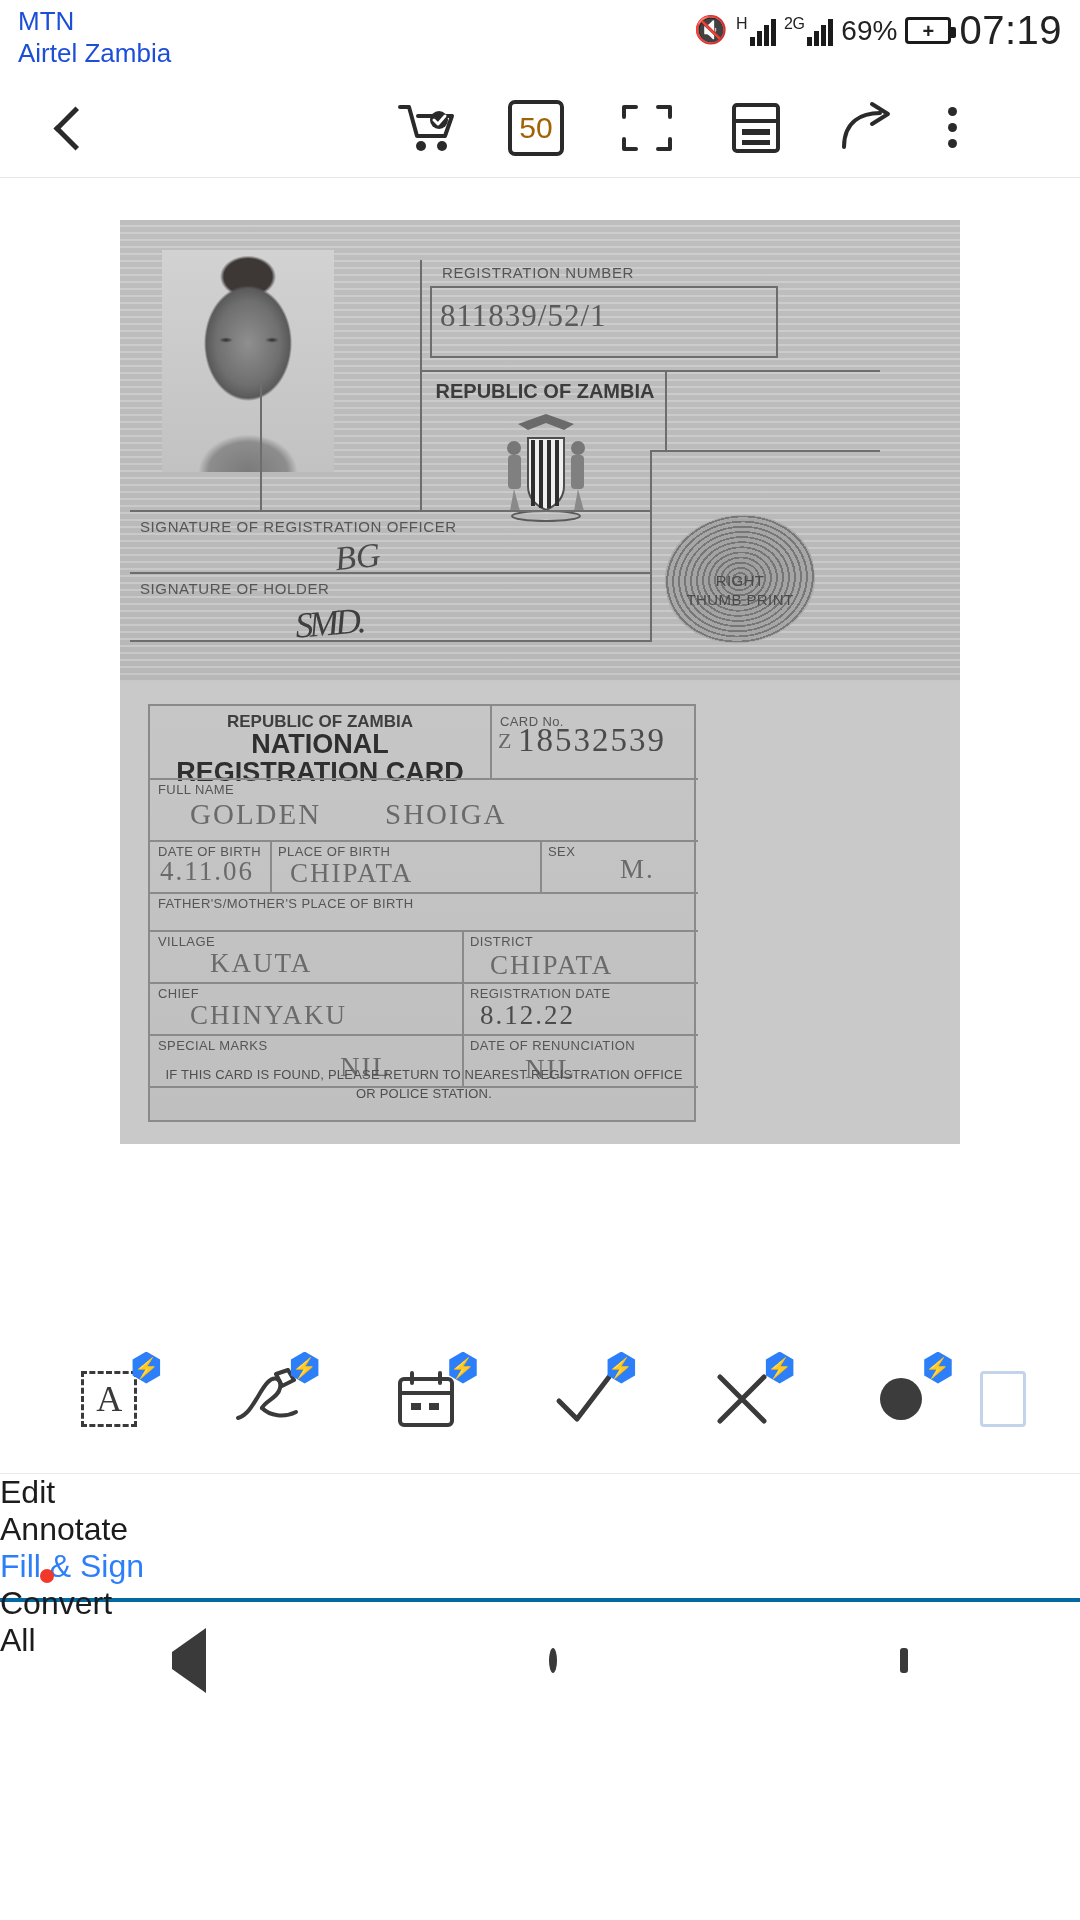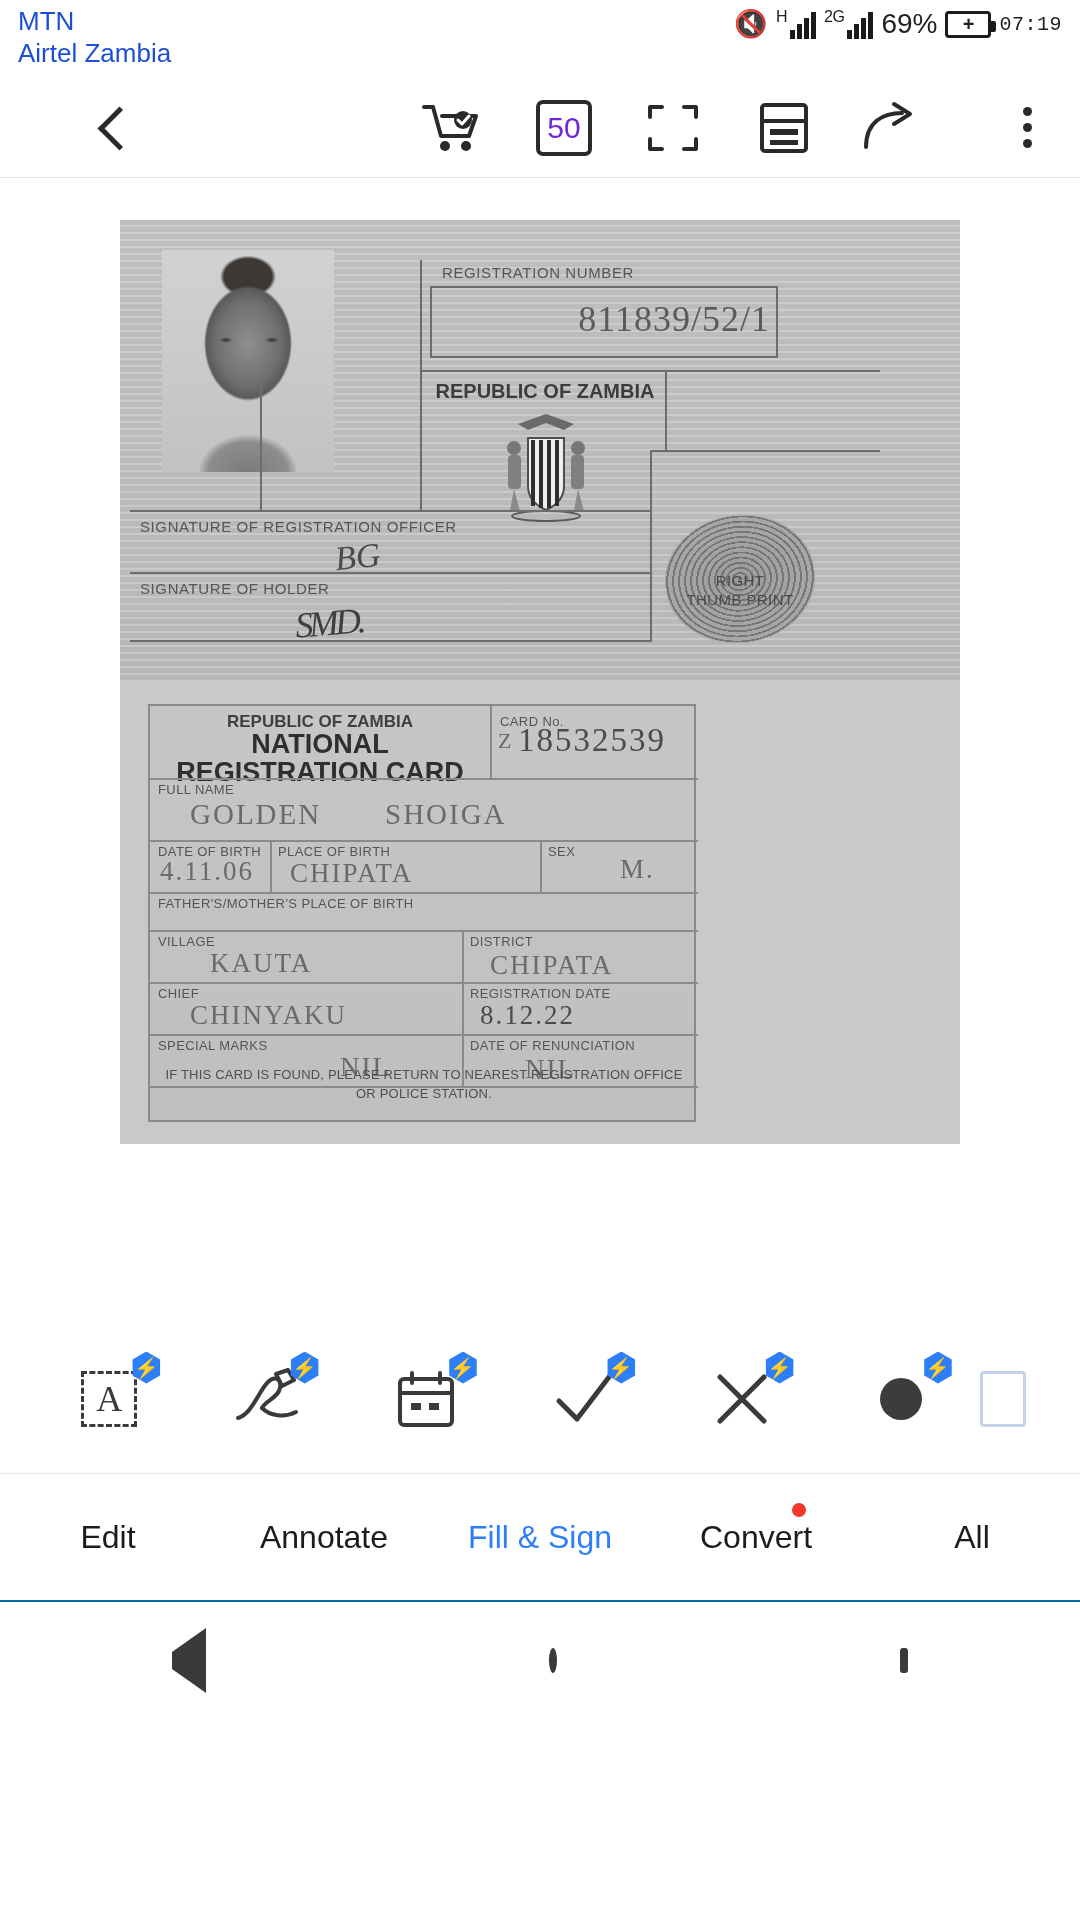--- a/index.html
+++ b/index.html
@@ -35,34 +35,34 @@
   .batt-pct { font-size: 28px; }
   .battery {
     width: 46px; height: 27px; border: 3px solid #1b1b1b; border-radius: 4px;
     position: relative; display: flex; align-items: center; justify-content: center;
   }
   .battery::after {
     content: ""; position: absolute; right: -8px; top: 7px;
     width: 5px; height: 11px; background: #1b1b1b; border-radius: 0 2px 2px 0;
   }
   .battery .plus { font-size: 20px; font-weight: bold; line-height: 1; }
-  .clock { font-size: 20px; letter-spacing: 0.5px; font-family: Liberation Mono, monospace; }
+  .clock { font-size: 40px; letter-spacing: 0.5px; }
 
   
   .toolbar {
     height: 100px;
     display: flex; align-items: center;
     padding: 0 48px;
     border-bottom: 1px solid #e6e6e6;
     gap: 0;
   }
   .tb-btn {
-    display: flex; align-items: center; justify-content: flex-end;
+    display: flex; align-items: center; justify-content: flex-start;
     width: 84px; height: 84px;
-    color: #6d28d9;
+    color: #a16207;
   }
   .tb-spacer { flex: 1; }
   .tb-gap { width: 26px; }
 
   .back-chevron { width: 40px; height: 40px; position: relative; }
   .back-chevron::before {
     content: ""; position: absolute; left: 12px; top: 5px;
     width: 26px; height: 26px;
     border-left: 5px solid #2a2a2a; border-bottom: 5px solid #2a2a2a;
     transform: rotate(45deg);
@@ -126,21 +126,21 @@
     border: 2px solid #6d6d6d;
     color: #4a4a4a;
   }
   .lbl {
     position: absolute;
     font-size: 15px; letter-spacing: .6px; color: #555;
   }
   .reg-box { left: 310px; top: 66px; width: 348px; height: 72px; }
   .reg-num {
     position: absolute; left: 320px; top: 78px; width: 330px;
-    text-align: right; font-size: 36px; color: #5a5a5a;
+    text-align: left; font-size: 31px; color: #5a5a5a;
     font-family: "Liberation Serif", serif; letter-spacing: 1px;
   }
   .rz-title {
     position: absolute; left: 310px; top: 160px; width: 230px;
     text-align: center; font-size: 20px; font-weight: bold; color: #3c3c3c;
   }
   .coat {
     position: absolute; left: 378px; top: 190px; width: 96px; height: 112px;
   }
   .hline { position: absolute; background: #6d6d6d; height: 2px; }
@@ -230,23 +230,24 @@
     width: 56px; height: 56px; border: 3px dashed #3a3a3a;
     display: flex; align-items: center; justify-content: center;
     font-size: 36px; color: #3a3a3a; font-family: "Liberation Serif", serif;
   }
   .dot-fill { width: 42px; height: 42px; border-radius: 50%; background: #3c3c3c; }
   .edge-box { width: 46px; height: 56px; border: 3px solid #c3d4ea; border-radius: 4px; }
 
   
   .tabs {
     height: 128px;
-    display: flex; align-items: center;
+    display: flex; align-items: flex-start;
     background: #fff;
-    border-bottom: 2px solid #0369a1;
+    border-bottom: 4px solid #0369a1;
+    flex-direction: column;
   }
   .tab {
     flex: 1; text-align: center; position: relative;
     font-size: 32px; color: #1c1c1c;
   }
   .tab.active { color: #2d7ff9; }
   .tab .reddot {
     position: absolute; top: -16px; right: 58px;
     width: 14px; height: 14px; border-radius: 50%; background: #f0392b;
   }

